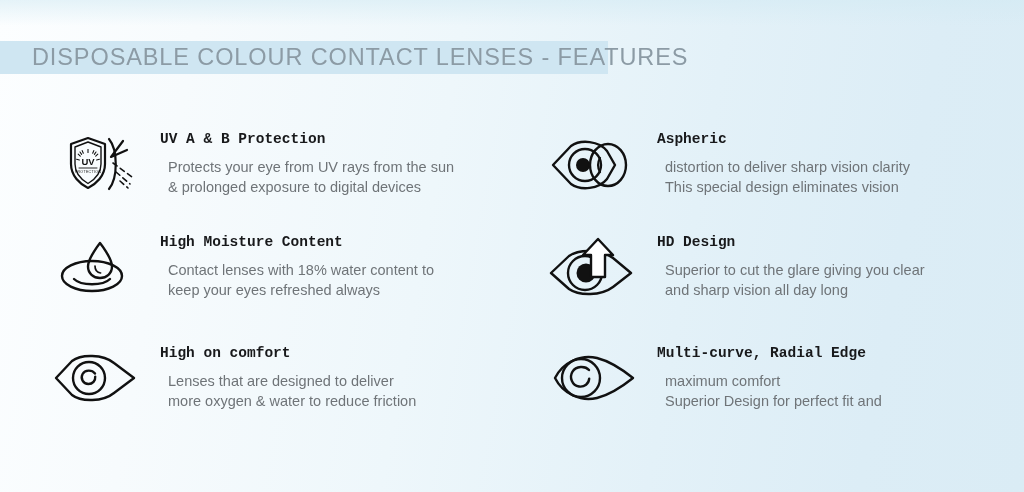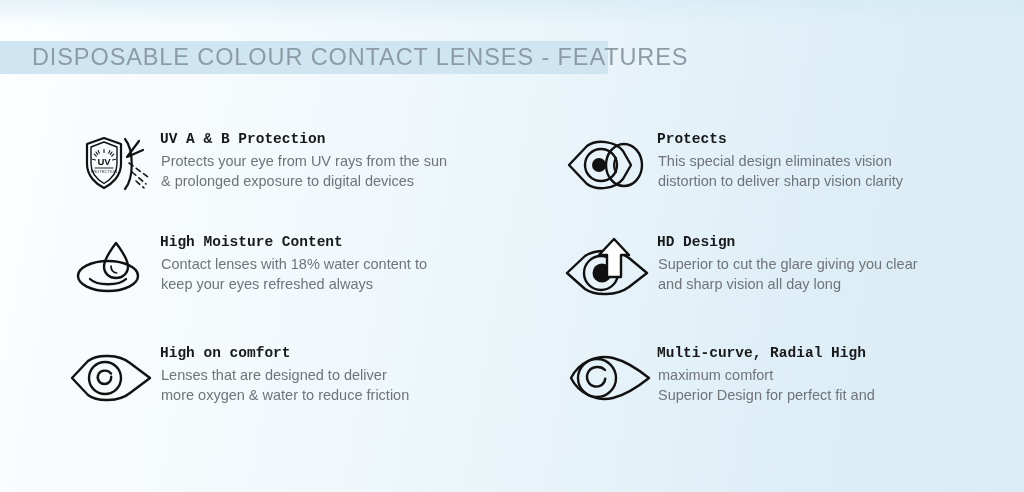--- a/index.html
+++ b/index.html
@@ -72,41 +72,41 @@
   .row1 { top: 0px; }
   .row2 { top: 103px; }
   .row3 { top: 214px; }
 
   .icon-slot {
     width: 112px;
     min-width: 112px;
     height: 72px;
     display: flex;
     align-items: center;
-    justify-content: flex-end;
+    justify-content: flex-start;
   }
   .icon-slot svg { display: block; }
 
   .feature-text {
     padding-top: 2px;
   }
   .feature-title {
     font-size: 14.5px;
     font-weight: bold;
     color: #18191b;
     line-height: 19px;
     margin: 0 0 2px 0;
     white-space: nowrap;
     font-family: Liberation Mono, monospace;
   }
   .feature-desc {
     font-size: 14.5px;
     color: #6f7478;
     line-height: 20px;
-    margin: 1px;
+    margin: 8px;
     font-weight: 400;
   }
   .feature-desc .ln { display: block; white-space: nowrap; }
 </style>
 </head>
 <body>
 
 <div id="page">
 
   <div class="title-band"></div>
@@ -211,24 +211,24 @@
 
             <circle cx="40" cy="33" r="16"></circle>
 
             <circle cx="38" cy="33" r="7" fill="#111111" stroke="none"></circle>
 
             <ellipse cx="63" cy="33" rx="18" ry="21" fill="none"></ellipse>
             <path d="M55 26 C52.5 30.5 52.5 35.5 55 40" stroke-width="2.2"></path>
           </svg>
         </div>
         <div class="feature-text">
-          <p class="feature-title">Protects</p>
-          <p class="feature-desc">
+          <p class="feature-title">Aspheric</p>
+          <p class="feature-desc">
+            <span class="ln">distortion to deliver sharp vision clarity</span>
             <span class="ln">This special design eliminates vision</span>
-            <span class="ln">distortion to deliver sharp vision clarity</span>
           </p>
         </div>
       </div>
 
       <div class="feature row2">
         <div class="icon-slot">
           <svg width="96" height="68" viewBox="0 0 96 68" fill="none" stroke="#111111" stroke-width="2.4" stroke-linecap="round" stroke-linejoin="round">
 
             <path d="M6 40 L24 23 C34 16 56 16 68 25 L86 40 L68 54 C56 63 34 63 24 56 Z"></path>
 
@@ -253,21 +253,21 @@
           <svg width="96" height="64" viewBox="0 0 96 64" fill="none" stroke="#111111" stroke-width="2.4" stroke-linecap="round" stroke-linejoin="round">
 
             <path d="M10 32 C18 16 36 8 52 12 C66 15.5 78 24 88 32 C78 40 66 48.5 52 52 C36 56 18 48 10 32 Z"></path>
 
             <circle cx="36" cy="32" r="19"></circle>
 
             <path d="M44 24 C40 19.5 31 20 27.5 25.6 C24 31.2 27 39.5 34 40.5 C39.5 41.3 43.8 37.6 44.2 32.6" stroke-width="2.4"></path>
           </svg>
         </div>
         <div class="feature-text">
-          <p class="feature-title">Multi-curve, Radial High</p>
+          <p class="feature-title">Multi-curve, Radial Edge</p>
           <p class="feature-desc">
             <span class="ln">maximum comfort</span>
             <span class="ln">Superior Design for perfect fit and</span>
           </p>
         </div>
       </div>
 
     </div>
 
   </div>

